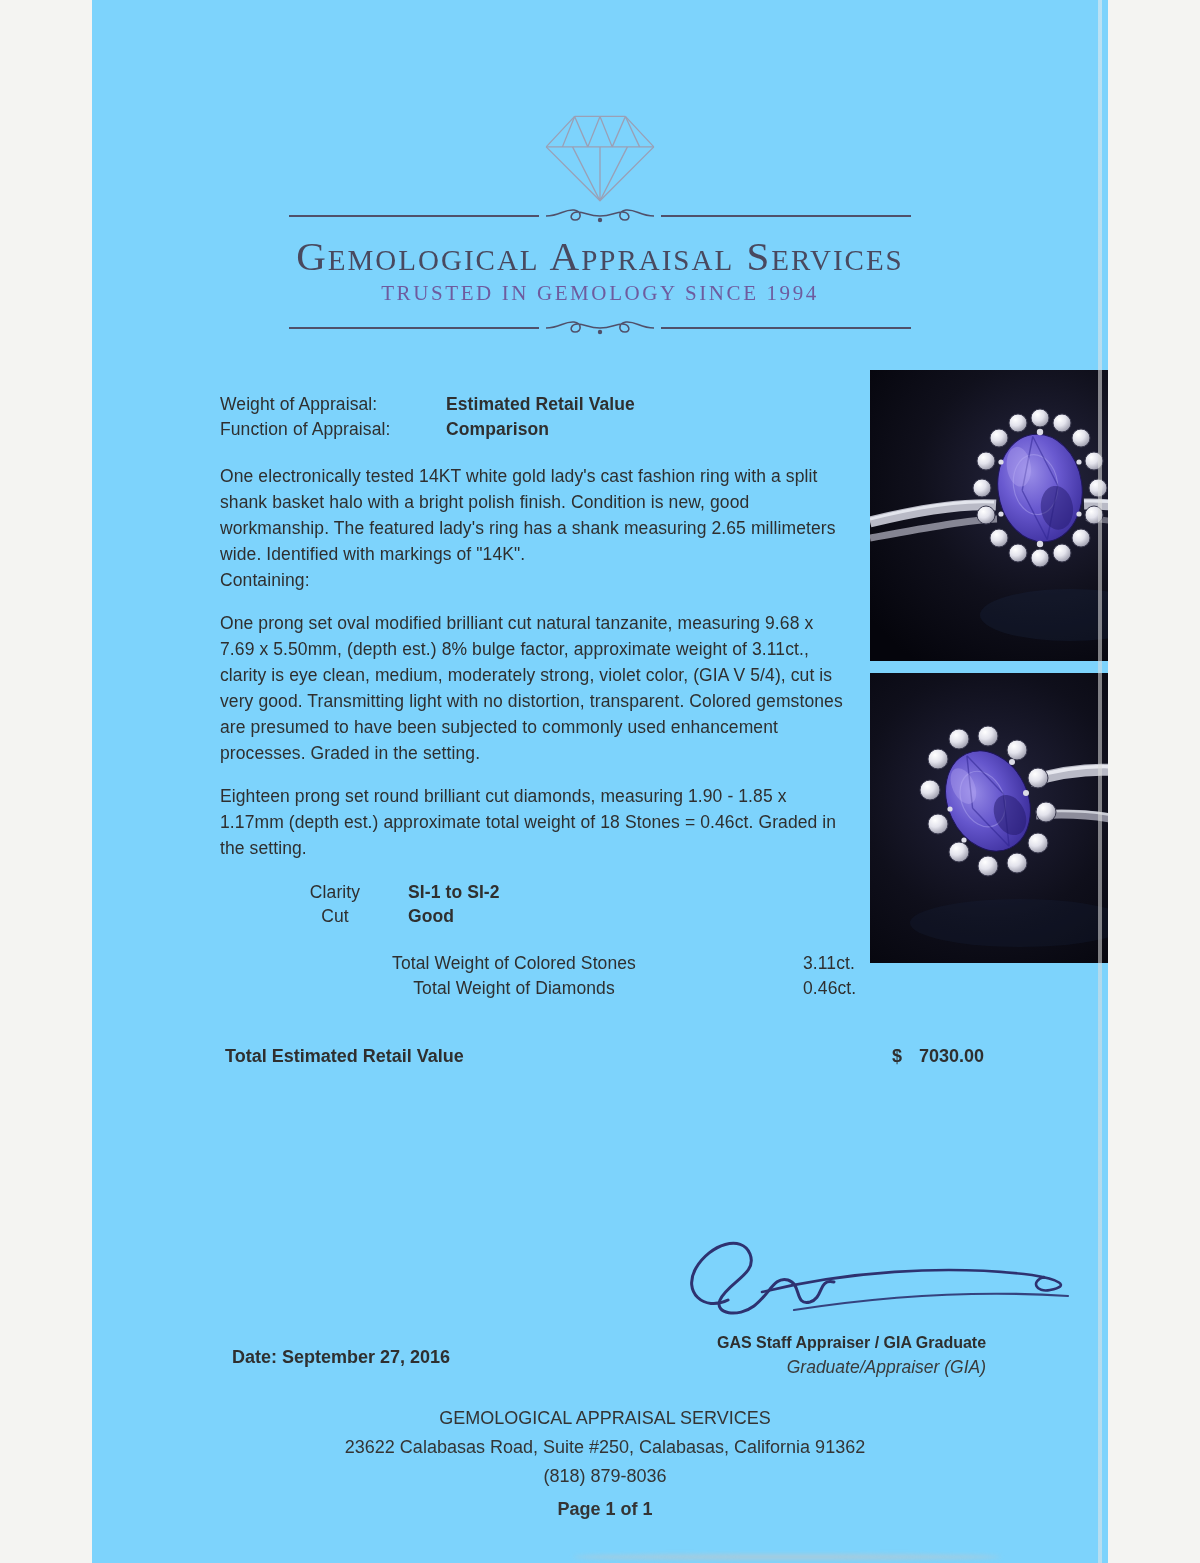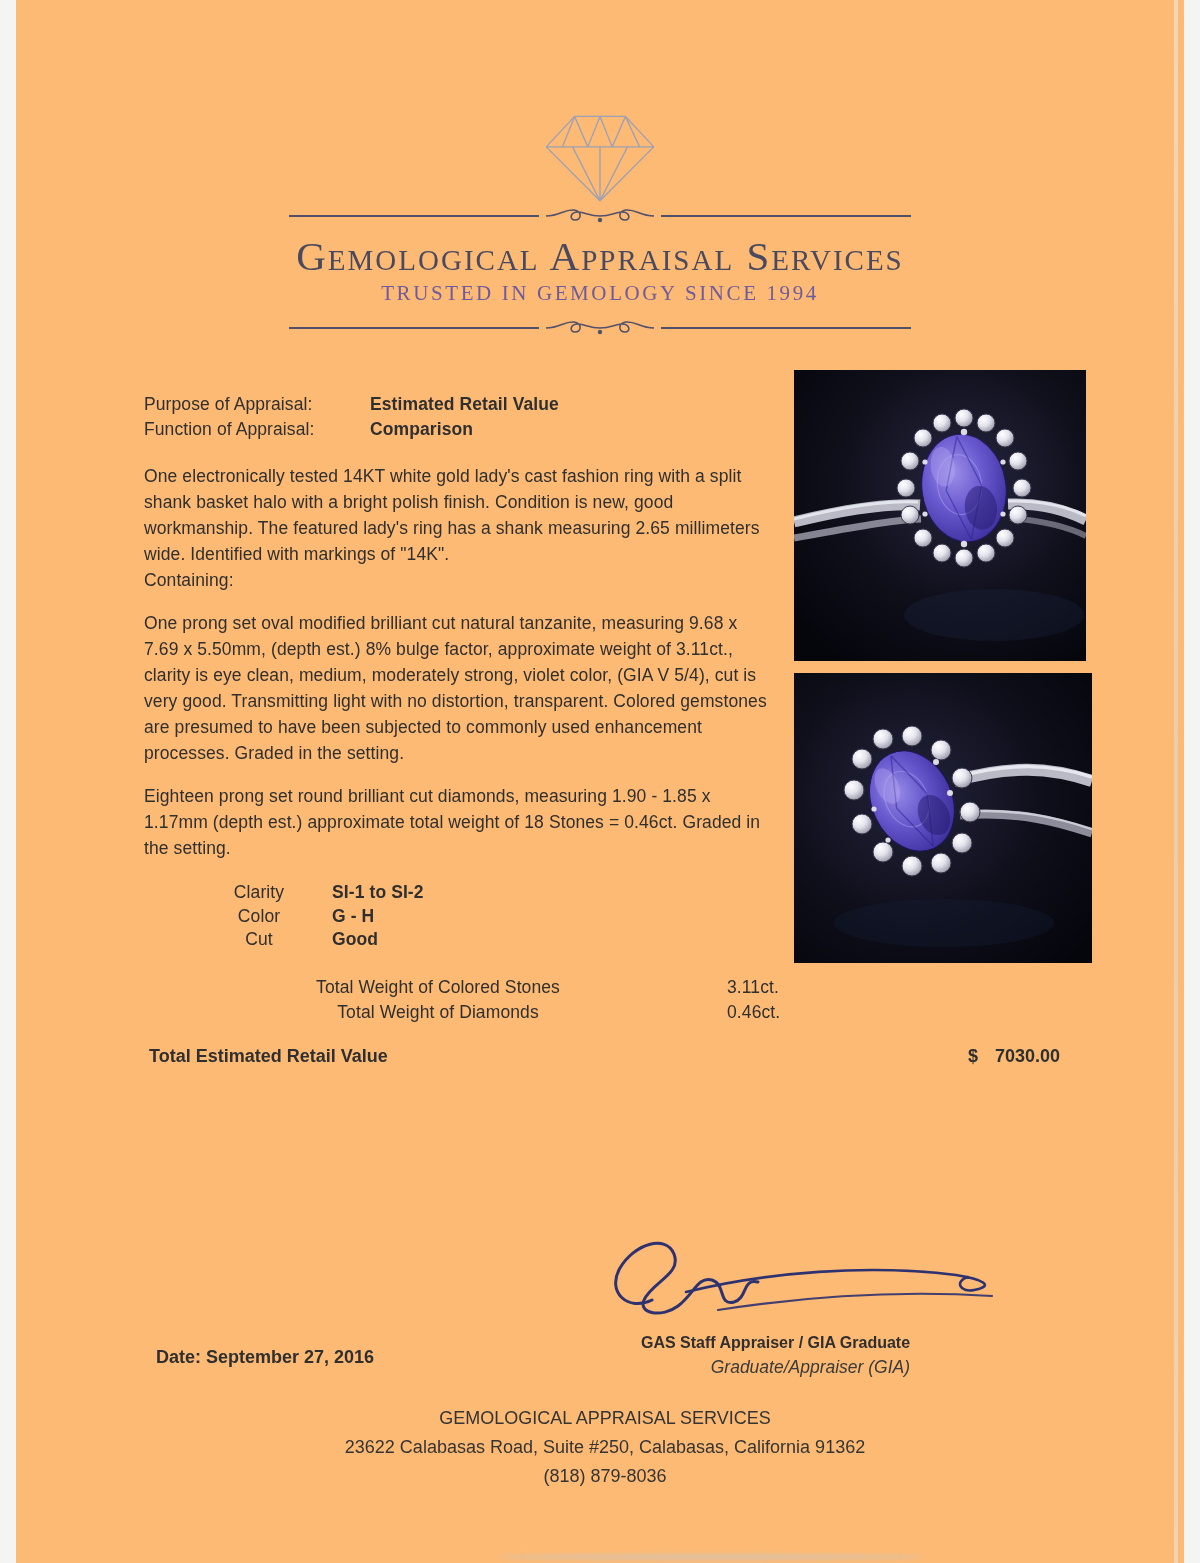--- a/index.html
+++ b/index.html
@@ -1,19 +1,19 @@
 <!DOCTYPE html>
 <html><head>
 <meta charset="utf-8">
 <style>
   * { margin:0; padding:0; box-sizing:border-box; }
   html,body { background:#f4f4f2; }
   .page {
-    position:relative; width:1168px; height:1563px; margin:0 auto;
-    background:#fdba74; overflow:hidden;
+    position:relative; width:1016px; height:1563px; margin:0 auto;
+    background:#7dd3fc; overflow:hidden;
     font-family:"Liberation Sans", sans-serif; color:#2f2f2f;
   }
   
   .edge-right { position:absolute; top:0; right:6px; bottom:0; width:4px;
     background:linear-gradient(180deg,#ededed,#dcdcdc,#e7e7e7); opacity:.55; }
   .bottom-smudge { position:absolute; bottom:3px; left:480px; width:430px; height:6px;
     background:#c6c6c6; border-radius:50%; filter:blur(2px); opacity:.55; }
   
   .doc-header { position:absolute; top:104px; left:0; right:0;
     display:flex; flex-direction:column; align-items:center; }
@@ -97,41 +97,37 @@
       <svg class="flourish" viewBox="0 0 112 20" fill="none" stroke="#50506a" stroke-width="1.6">
         <path d="M2 10 C16 10 20 3 30 4 C38 5 38 14 31 14 C25 14 26 6 34 6 C41 6 45 10 56 10 C67 10 71 6 78 6 C86 6 87 14 81 14 C74 14 74 5 82 4 C92 3 96 10 110 10"></path>
         <circle cx="56" cy="14" r="2.2" fill="#50506a" stroke="none"></circle>
       </svg>
       <span class="rule"></span>
     </div>
   </header>
 
   <section class="col-left">
     <div class="meta-row">
-      <span class="meta-label">Purpose of Appraisal:</span>
+      <span class="meta-label">Weight of Appraisal:</span>
       <span class="meta-value">Estimated Retail Value</span>
     </div>
     <div class="meta-row">
       <span class="meta-label">Function of Appraisal:</span>
       <span class="meta-value">Comparison</span>
     </div>
 
     <p class="para first">One electronically tested 14KT white gold lady's cast fashion ring with a split shank basket halo with a bright polish finish. Condition is new, good workmanship. The featured lady's ring has a shank measuring 2.65 millimeters wide. Identified with markings of "14K".
 Containing:</p>
     <p class="para">One prong set oval modified brilliant cut natural tanzanite, measuring 9.68 x 7.69 x 5.50mm, (depth est.)  8% bulge factor, approximate weight of 3.11ct., clarity is eye clean, medium, moderately strong, violet color, (GIA V 5/4), cut is very good. Transmitting light with no distortion, transparent. Colored gemstones are presumed to have been subjected to commonly used enhancement processes. Graded in the setting.</p>
     <p class="para">Eighteen prong set round brilliant cut diamonds, measuring 1.90 - 1.85 x 1.17mm (depth est.) approximate total weight of 18 Stones = 0.46ct. Graded in the setting.</p>
 
     <div class="grades">
       <div class="grade-row">
         <span class="grade-label">Clarity</span>
         <span class="grade-value">SI-1 to SI-2</span>
-      </div>
-      <div class="grade-row">
-        <span class="grade-label">Color</span>
-        <span class="grade-value">G - H</span>
       </div>
       <div class="grade-row">
         <span class="grade-label">Cut</span>
         <span class="grade-value">Good</span>
       </div>
     </div>
 
     <div class="totals">
       <div class="total-row">
         <span class="total-label">Total Weight of Colored Stones</span>
@@ -288,17 +284,18 @@
   <div class="date-line">Date: September 27, 2016</div>
   <div class="appraiser">
     <div class="appraiser-title">GAS Staff Appraiser / GIA Graduate</div>
     <div class="appraiser-subtitle">Graduate/Appraiser (GIA)</div>
   </div>
 
   <footer class="footer">
     <div class="footer-company">GEMOLOGICAL APPRAISAL SERVICES</div>
     <div class="footer-address">23622 Calabasas Road, Suite #250, Calabasas, California 91362</div>
     <div class="footer-phone">(818) 879-8036</div>
+    <div class="footer-page">Page 1 of 1</div>
   </footer>
 
   <div class="edge-right"></div>
   <div class="bottom-smudge"></div>
 </div>
 
 </body></html>

